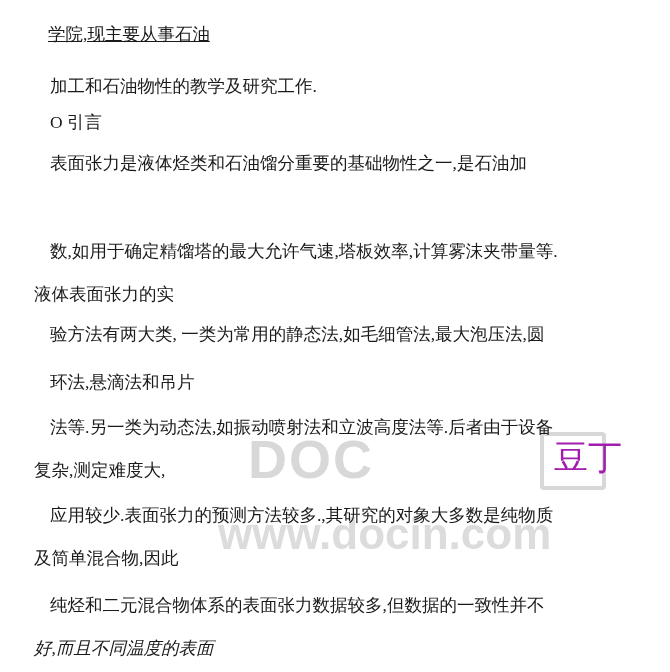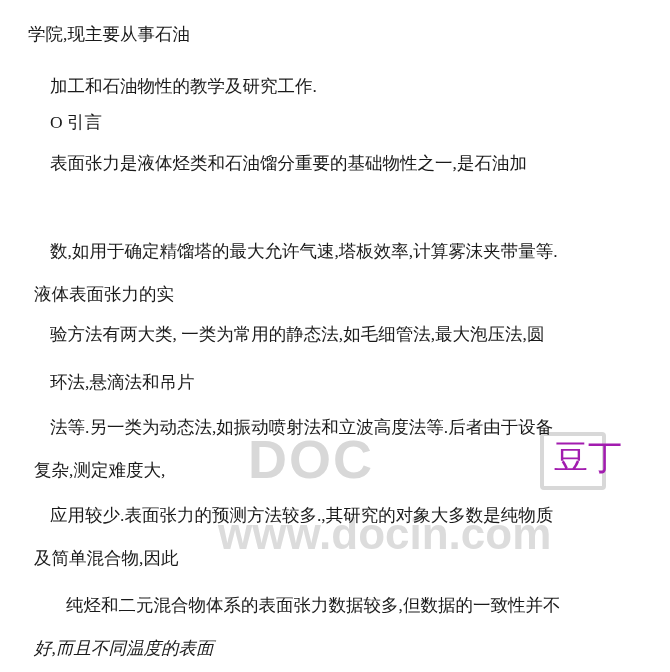--- a/index.html
+++ b/index.html
@@ -92,29 +92,29 @@
 <div id="page">
 
   <div id="watermark">
     <div class="wm-doc">DOC</div>
     <div class="wm-box"></div>
     <div class="wm-cn">豆丁</div>
     <div class="wm-url">www.docin.com</div>
   </div>
 
   <div id="text-body">
-      <div class="line" style="left: 28px; top: 26px;">学院,现主要从事石油</div>
+      <div class="line" style="left: 48px; top: 26px; text-decoration: underline;">学院,现主要从事石油</div>
       <div class="line" style="left: 50px; top: 78px;">加工和石油物性的教学及研究工作.</div>
       <div class="line" style="left: 50px; top: 114px;">O 引言</div>
       <div class="line" style="left: 50px; top: 155px;">表面张力是液体烃类和石油馏分重要的基础物性之一,是石油加</div>
       <div class="line" style="left: 50px; top: 243px;">数,如用于确定精馏塔的最大允许气速,塔板效率,计算雾沫夹带量等.</div>
       <div class="line" style="left: 34px; top: 286px;">液体表面张力的实</div>
       <div class="line" style="left: 50px; top: 326px;">验方法有两大类, 一类为常用的静态法,如毛细管法,最大泡压法,圆</div>
       <div class="line" style="left: 50px; top: 374px;">环法,悬滴法和吊片</div>
       <div class="line" style="left: 50px; top: 419px;">法等.另一类为动态法,如振动喷射法和立波高度法等.后者由于设备</div>
       <div class="line" style="left: 34px; top: 462px;">复杂,测定难度大,</div>
       <div class="line" style="left: 50px; top: 507px;">应用较少.表面张力的预测方法较多.,其研究的对象大多数是纯物质</div>
       <div class="line" style="left: 34px; top: 550px;">及简单混合物,因此</div>
-      <div class="line" style="left: 50px; top: 597px; margin-left: 16px;">纯烃和二元混合物体系的表面张力数据较多,但数据的一致性并不</div>
+      <div class="line" style="left: 50px; top: 597px;">纯烃和二元混合物体系的表面张力数据较多,但数据的一致性并不</div>
       <div class="line" style="left: 34px; top: 640px; font-style: italic;">好,而且不同温度的表面</div>
     </div>
 
 </div>
 
 </body></html>

